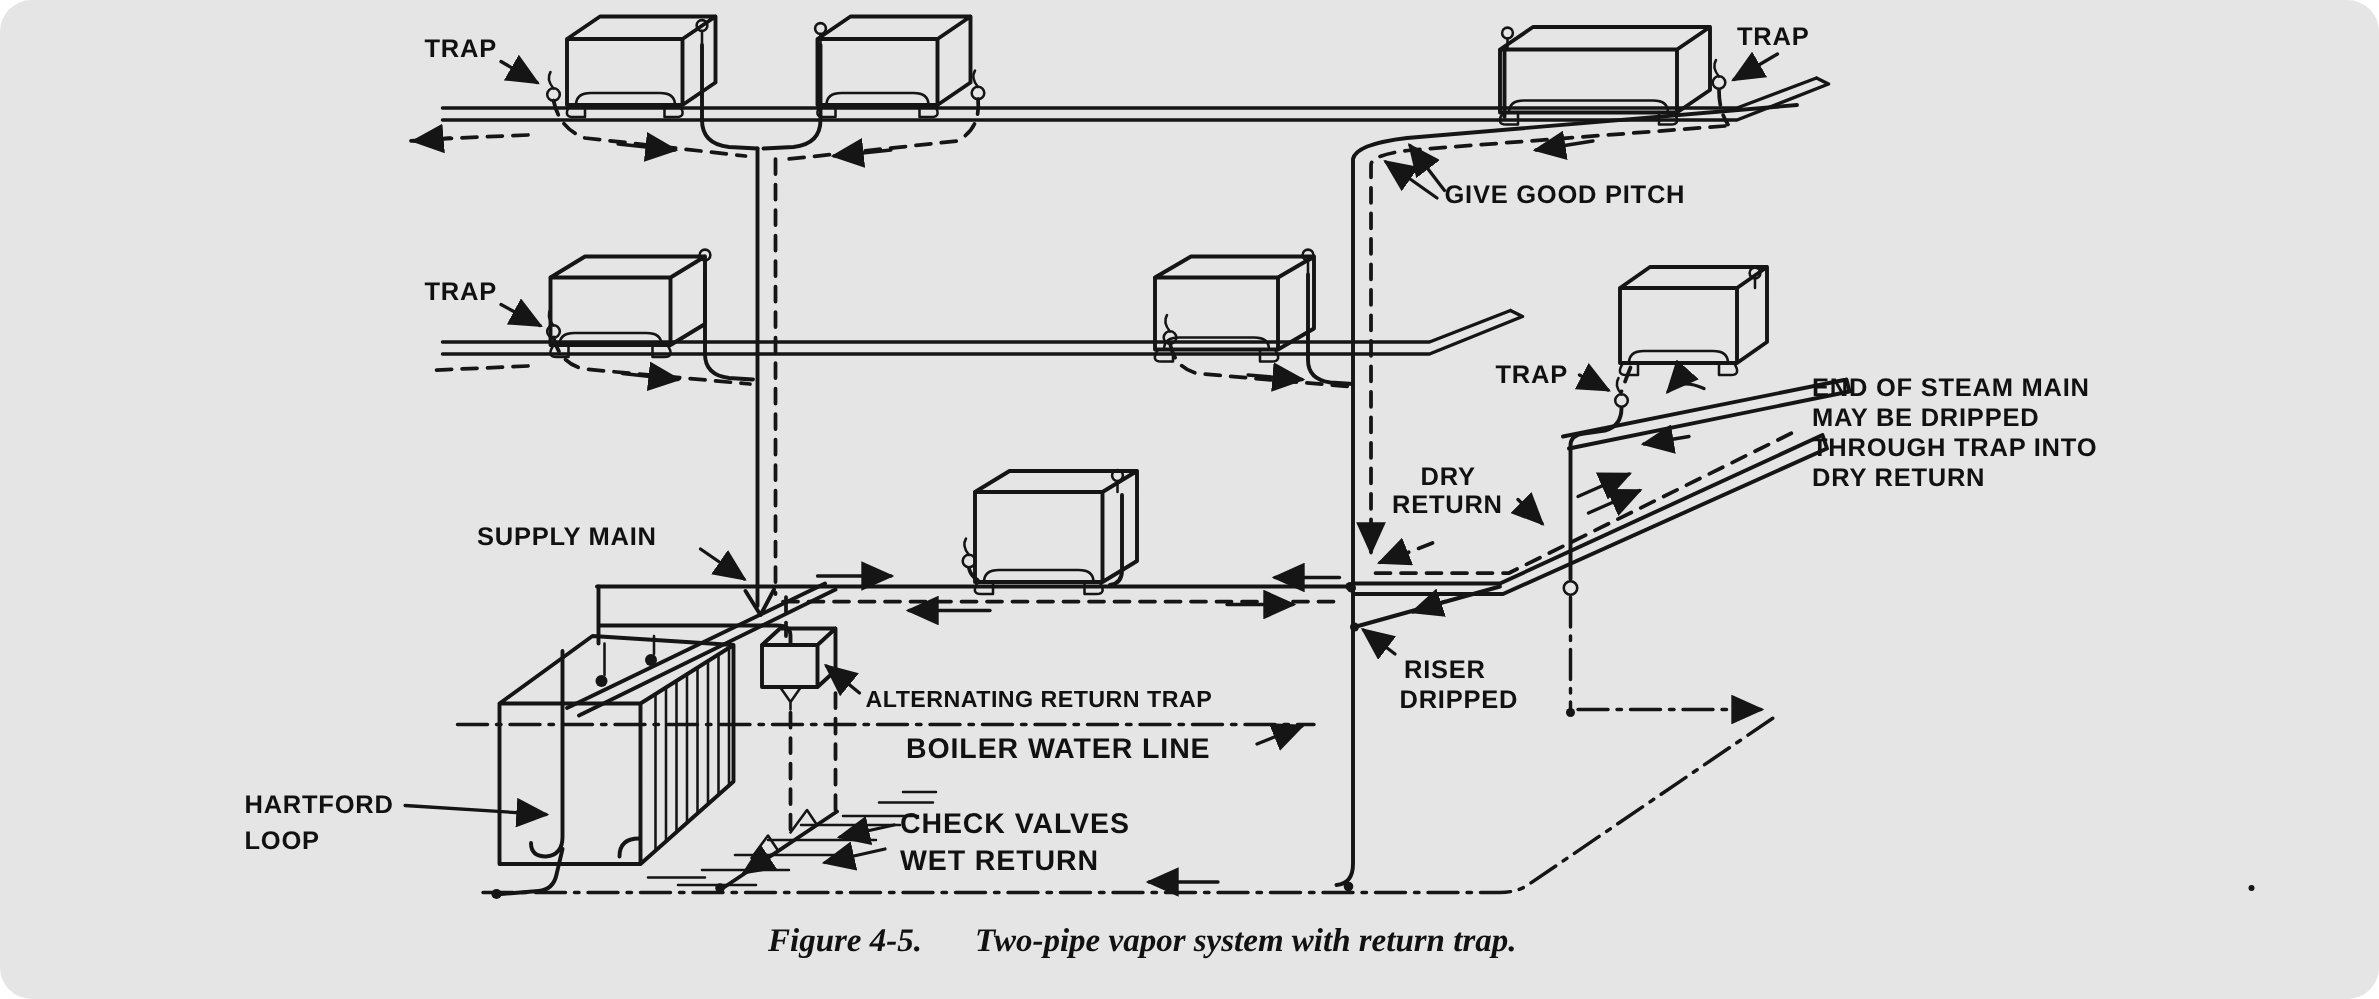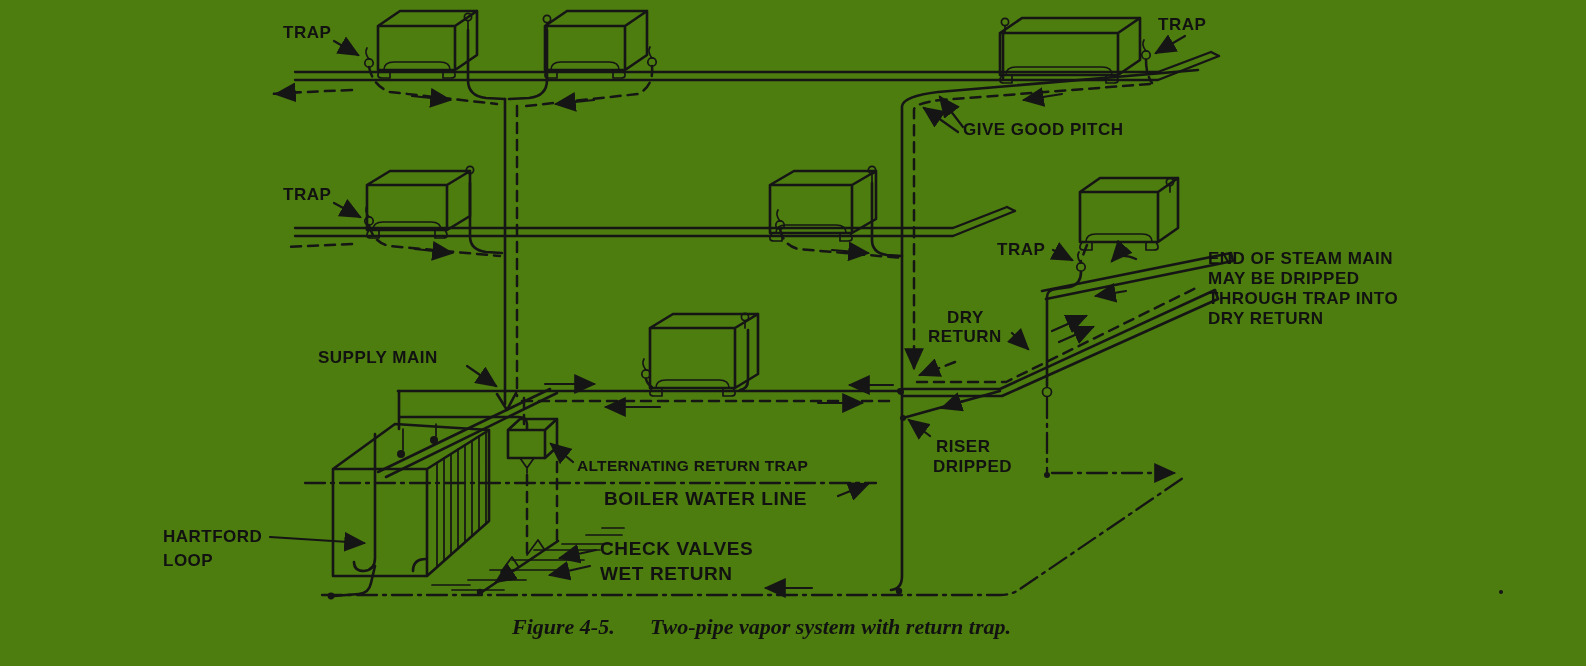--- a/index.html
+++ b/index.html
@@ -1,17 +1,17 @@
 <!DOCTYPE html>
 <html><head>
 <meta charset="utf-8">
 <style>
   html,body{margin:0;padding:0;background:#ffffff;}
-  .page{position:relative;width:1586px;height:666px;background:#4d7c0f;overflow:hidden;
-        font-family:"Liberation Sans", sans-serif;}
+  .page{position:relative;width:1586px;height:666px;background:#e5e5e5;overflow:hidden;
+        font-family:"Liberation Sans", sans-serif;border-radius:21px;}
   svg{position:absolute;left:0;top:0;}
   .pipe{fill:none;stroke:#151515;stroke-width:2.6;stroke-linecap:round;stroke-linejoin:round;}
   .floor{fill:none;stroke:#151515;stroke-width:2.3;stroke-linecap:round;}
   .thin{fill:none;stroke:#151515;stroke-width:1.7;stroke-linecap:round;stroke-linejoin:round;}
   .dash{fill:none;stroke:#151515;stroke-width:2.5;stroke-dasharray:10 7;stroke-linecap:round;}
   .dashdot{fill:none;stroke:#151515;stroke-width:2.3;stroke-dasharray:20 6 3 6;stroke-linecap:round;}
   .fillink{fill:#151515;stroke:none;}
   .lbl{font-family:"Liberation Sans",sans-serif;font-weight:bold;font-size:17px;
        letter-spacing:.5px;fill:#111;}
   .lbl-sm{font-size:15.5px;letter-spacing:.3px;}

